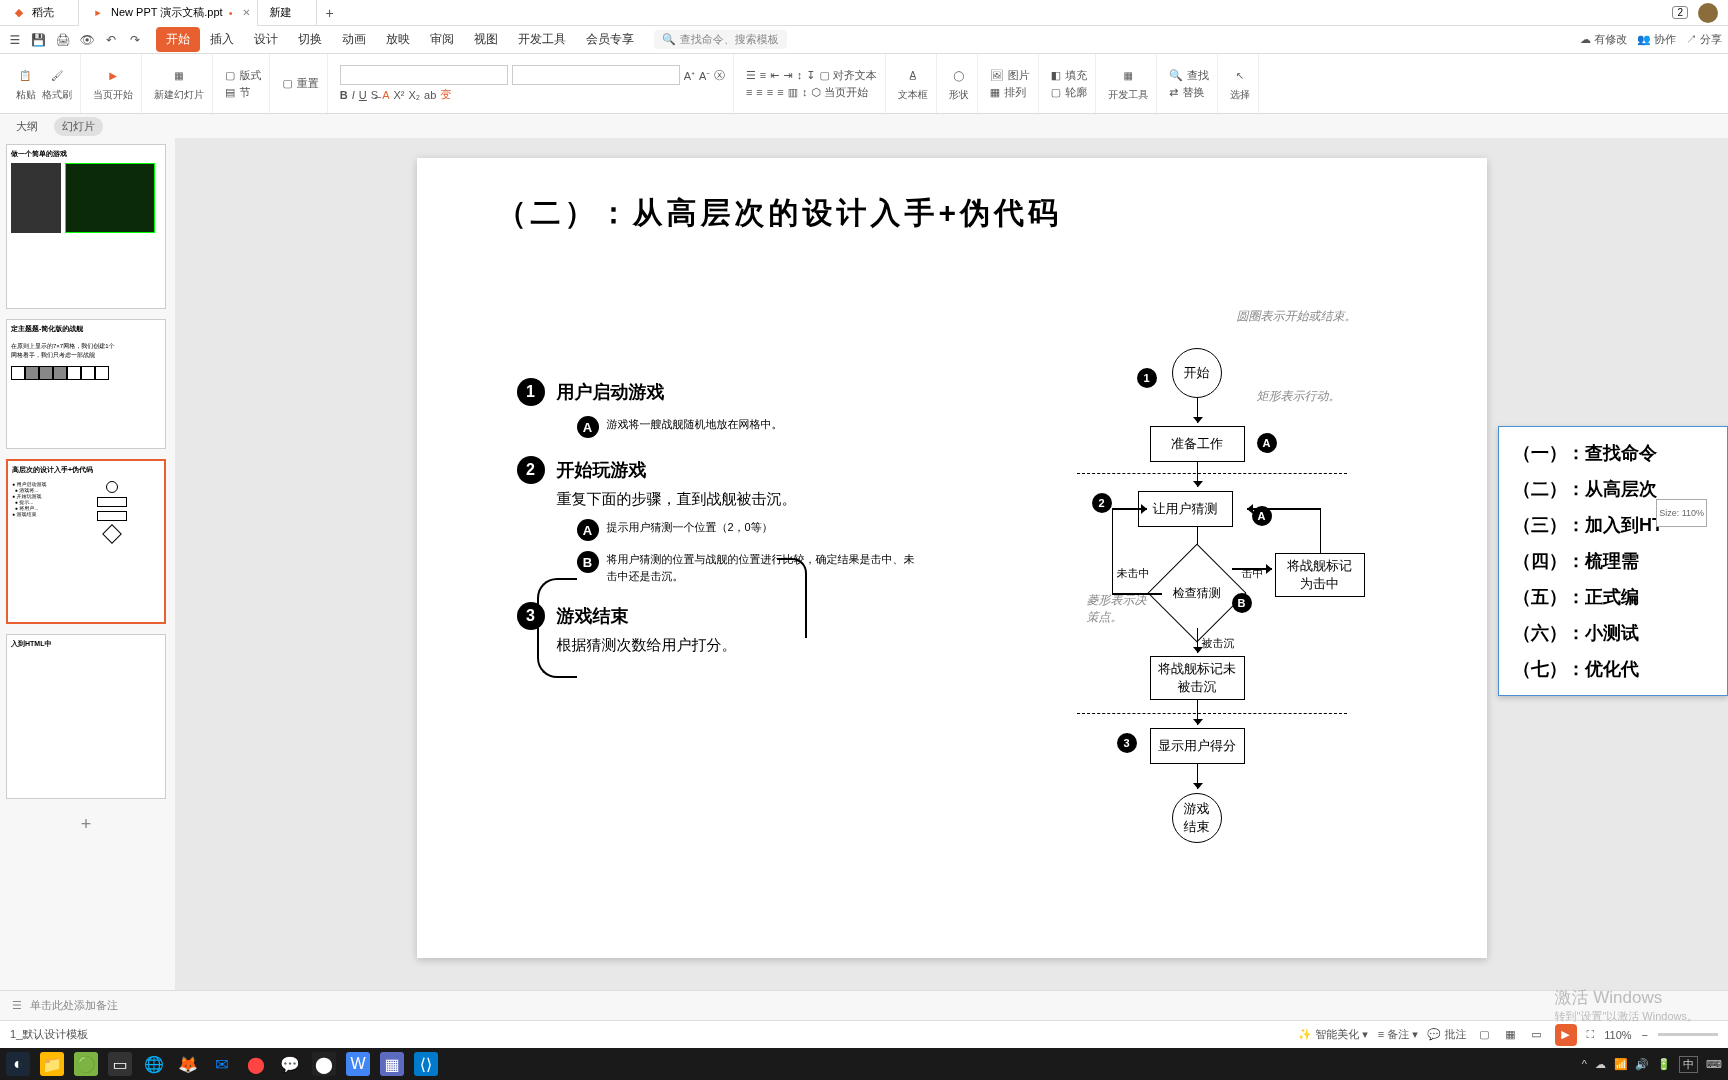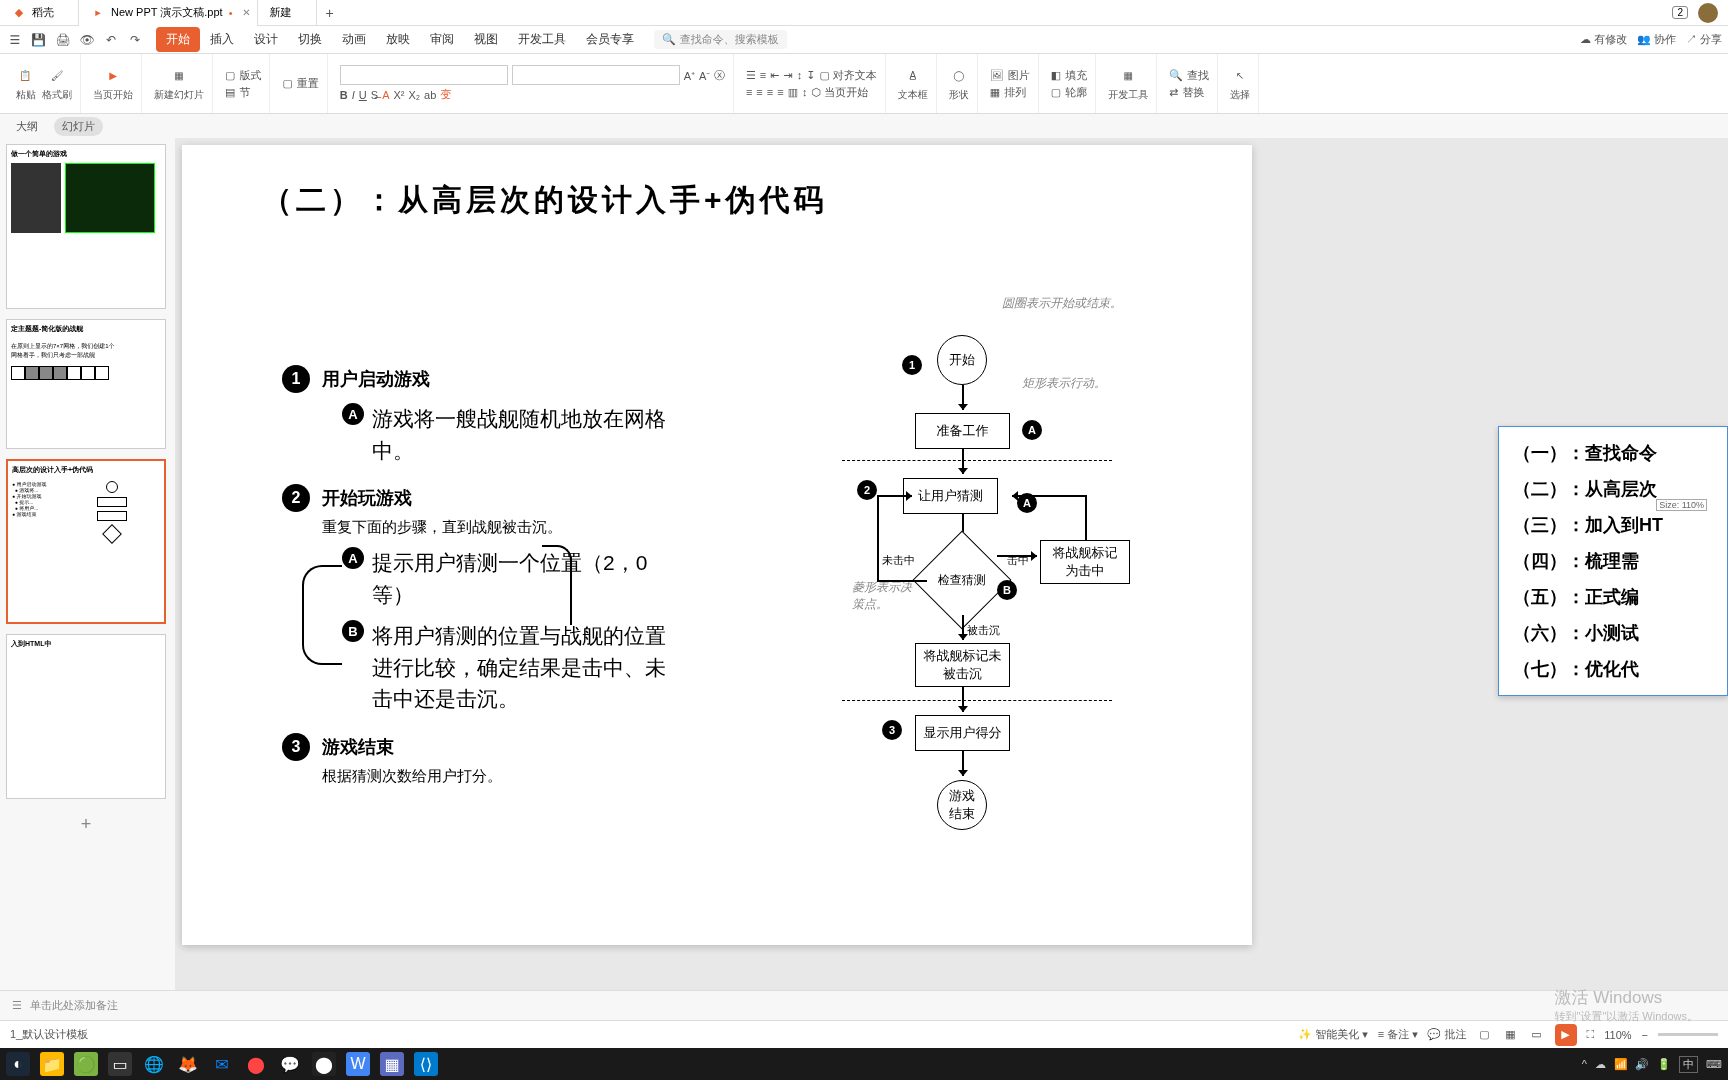--- a/index.html
+++ b/index.html
@@ -43,33 +43,33 @@
 
 
 .main { display: flex; height: calc(100% - 26px - 28px - 60px - 24px - 30px - 28px - 32px); }
 .slides-panel { width: 175px; background: #f7f7f7; overflow-y: auto; padding: 6px; }
 .thumb { width: 160px; height: 100px; background: #fff; border: 1px solid #ccc; margin-bottom: 10px; position: relative; font-size: 7px; padding: 4px; overflow: hidden; }
 .thumb.selected { border: 2px solid #e96030; }
 .thumb-large { height: 165px; }
 .thumb-med { height: 130px; }
 .add-slide { width: 160px; height: 30px; display: flex; align-items: center; justify-content: center; font-size: 18px; color: #888; }
 
-.editor { flex: 1; background: #e8e8e8; display: flex; align-items: flex-start; justify-content: flex-start; padding: 7px; position: relative; overflow: hidden; }
+.editor { flex: 1; background: #e8e8e8; display: flex; align-items: flex-start; justify-content: center; padding: 20px; position: relative; overflow: hidden; }
 .slide { width: 1070px; height: 800px; background: #fff; box-shadow: 0 2px 8px rgba(0,0,0,0.2); position: relative; font-family: "KaiTi", "STKaiti", serif; }
 
 
 .slide-title { position: absolute; top: 35px; left: 80px; font-size: 30px; font-weight: bold; letter-spacing: 4px; }
 .steps { position: absolute; top: 220px; left: 100px; width: 400px; }
 .step { margin-bottom: 18px; }
 .step-head { display: flex; align-items: center; gap: 12px; }
 .circle-num { width: 28px; height: 28px; border-radius: 50%; background: #000; color: #fff; display: flex; align-items: center; justify-content: center; font-weight: bold; font-size: 16px; }
 .step-title { font-size: 18px; font-weight: bold; }
 .substep { margin-left: 60px; margin-top: 10px; display: flex; gap: 8px; }
 .circle-letter { width: 22px; height: 22px; border-radius: 50%; background: #000; color: #fff; display: flex; align-items: center; justify-content: center; font-weight: bold; font-size: 13px; flex-shrink: 0; }
-.substep-text { font-size: 21px; line-height: 1.5; }
+.substep-text { font-size: 11px; line-height: 1.5; }
 .step-desc { margin-left: 40px; margin-top: 6px; font-size: 15px; }
 .loop-arrow { position: absolute; top: 420px; left: 120px; width: 40px; height: 100px; border-left: 2px solid #000; border-top: 2px solid #000; border-bottom: 2px solid #000; border-radius: 20px 0 0 20px; }
 .loop-arrow2 { position: absolute; top: 400px; left: 360px; width: 30px; height: 80px; border-right: 2px solid #000; border-top: 2px solid #000; border-radius: 0 15px 0 0; }
 
 
 .flowchart { position: absolute; top: 150px; left: 540px; width: 450px; height: 620px; }
 .fc-box { position: absolute; border: 1.5px solid #000; background: #fff; display: flex; align-items: center; justify-content: center; font-size: 13px; text-align: center; padding: 6px; }
 .fc-circle { border-radius: 50%; width: 50px; height: 50px; }
 .fc-rect { width: 95px; height: 36px; }
 .fc-diamond { width: 70px; height: 70px; transform: rotate(45deg); }
@@ -79,21 +79,21 @@
 .fc-arrow-right::after { content: ""; position: absolute; right: -5px; top: -4px; border: 5px solid transparent; border-left: 6px solid #000; }
 .fc-arrow-left::after { content: ""; position: absolute; left: -5px; top: -4px; border: 5px solid transparent; border-right: 6px solid #000; }
 .fc-dash { position: absolute; border-top: 1.5px dashed #000; height: 0; }
 .fc-label { position: absolute; font-size: 11px; }
 .fc-note { position: absolute; font-size: 12px; color: #888; font-style: italic; }
 .fc-badge { position: absolute; width: 20px; height: 20px; border-radius: 50%; background: #000; color: #fff; display: flex; align-items: center; justify-content: center; font-size: 11px; font-weight: bold; }
 
 
 .outline-panel { position: absolute; top: 426px; right: 0; width: 230px; background: #fff; border: 1px solid #4a90d9; box-shadow: 0 2px 6px rgba(0,0,0,0.2); padding: 8px 0; font-family: "KaiTi", serif; z-index: 100; }
 .outline-item { padding: 6px 14px; font-size: 18px; font-weight: bold; white-space: nowrap; overflow: hidden; }
-.size-badge { position: absolute; top: 72px; right: 20px; font-size: 9px; border: 1px solid #aaa; padding: 0 2px; background: #fff; color: #666; }
+.size-badge { position: absolute; top: 72px; right: 20px; font-size: 9px; border: 1px solid #aaa; padding: 8px 2px; background: #fff; color: #666; }
 
 
 .notes { height: 30px; background: #f7f7f7; display: flex; align-items: center; padding: 0 12px; font-size: 11px; color: #888; gap: 8px; border-top: 1px solid #ddd; }
 
 
 .statusbar { height: 28px; background: #fff; display: flex; align-items: center; padding: 0 10px; font-size: 11px; color: #555; border-top: 1px solid #ddd; }
 .statusbar-right { margin-left: auto; display: flex; gap: 10px; align-items: center; }
 .sb-icon { width: 16px; height: 16px; display: flex; align-items: center; justify-content: center; }
 .play-btn { width: 22px; height: 22px; background: #e96030; border-radius: 4px; display: flex; align-items: center; justify-content: center; color: #fff; }
 

